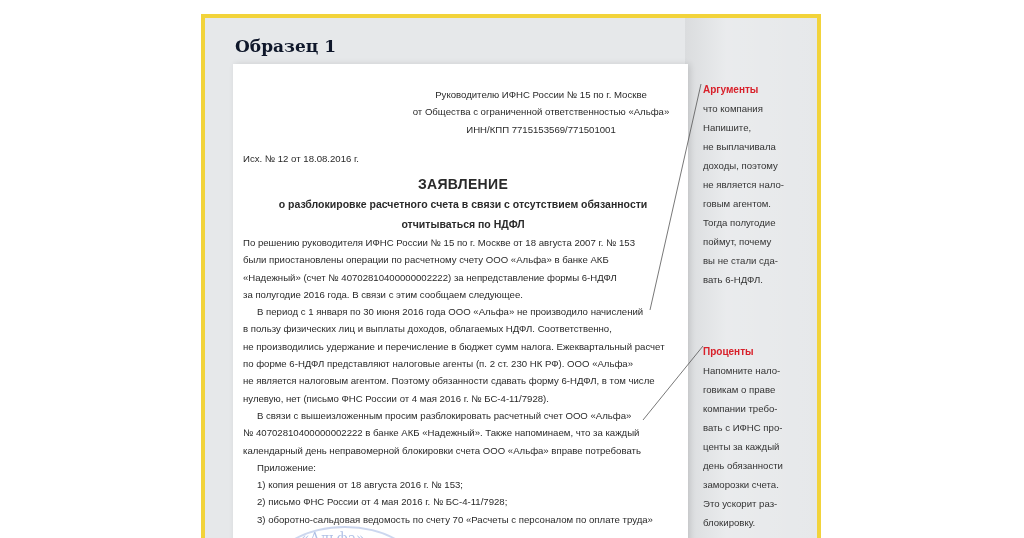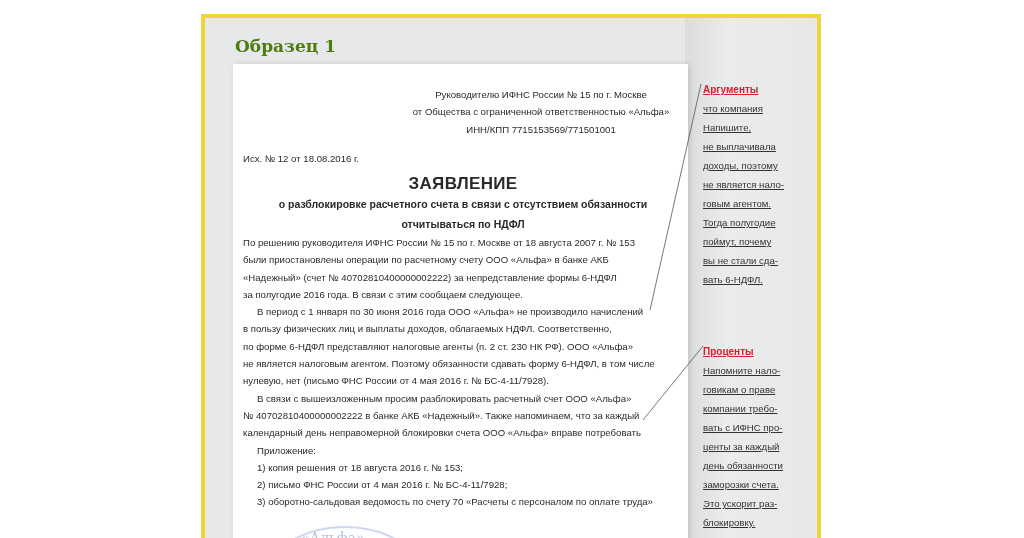--- a/index.html
+++ b/index.html
@@ -1,34 +1,34 @@
 <!DOCTYPE html>
 <html><head>
   <meta charset="utf-8">
   <style>
     html, body { margin:0; padding:0; }
     body { width:1024px; height:538px; background:#ffffff; position:relative; overflow:hidden; font-family:"Liberation Sans", sans-serif; }
     .frame { position:absolute; left:201px; top:14px; width:620px; height:530px; box-sizing:border-box; border:4px solid #f2d33a; border-bottom:none; background:#e6e8ea; }
     .frame-shade { position:absolute; left:480px; top:0; width:140px; height:100%; background:linear-gradient(90deg, rgba(0,0,0,0.05), rgba(255,255,255,0.15) 30%, rgba(0,0,0,0)); }
-    .title { position:absolute; left:30px; top:18px; font-family:"DejaVu Serif", serif; font-size:17px; font-weight:bold; color:#4d7c0f; }
+    .title { position:absolute; left:30px; top:18px; font-family:"DejaVu Serif", serif; font-size:17px; font-weight:bold; color:#0f172a; }
     .paper { position:absolute; left:28px; top:46px; width:455px; height:490px; background:#ffffff; box-shadow:2px 0 6px rgba(0,0,0,0.12); overflow:hidden; }
     .doc { position:absolute; left:10px; top:0; width:440px; font-family:"Liberation Sans", sans-serif; font-size:9.6px; line-height:17.3px; color:#2a2a2a; }
     .addr { position:absolute; left:148px; top:22px; width:300px; }
     .addr div { white-space:nowrap;text-align:center; }
     .ref { position:absolute; left:0; top:86px; white-space:nowrap; }
     .heading { position:absolute; left:0; top:110px; width:440px; text-align:center; font-weight:bold; font-size:10.5px; line-height:20px; }
-    .heading .h1 { font-size:17px; letter-spacing:0.3px; }
+    .heading .h1 { font-size:14px; letter-spacing:0.3px; }
     .body { position:absolute; left:0; top:170px; width:445px; }
     .body div { white-space:nowrap; }
     .indent { padding-left:14px; }
     .stamp { position:absolute; left:30px; top:462px; width:140px; height:80px; border:2px solid rgba(110,140,210,0.35); border-radius:50%; }
     .stamp-text { position:absolute; left:58px; top:466px; font-family:"DejaVu Serif", serif; font-size:14px; color:rgba(110,140,210,0.55); }
     .side { position:absolute; left:498px; width:120px; font-size:9.6px; line-height:19px; color:#333; font-family:"Liberation Sans", sans-serif; }
     .side .head { color:#d8202a; font-weight:bold; font-size:10px; }
-    .side div { white-space:nowrap;text-decoration:underline; }
+    .side div { white-space:nowrap; }
     svg.lines { position:absolute; left:0; top:0; pointer-events:none; }
   </style>
 </head>
 <body>
 
 <div class="frame">
   <div class="frame-shade"></div>
   <div class="title">Образец 1</div>
 
   <div class="paper">
@@ -44,20 +44,21 @@
         <div>о разблокировке расчетного счета в связи с отсутствием обязанности</div>
         <div>отчитываться по НДФЛ</div>
       </div>
       <div class="body">
         <div>По решению руководителя ИФНС России № 15 по г. Москве от 18 августа 2007 г. № 153</div>
         <div>были приостановлены операции по расчетному счету ООО «Альфа» в банке АКБ</div>
         <div>«Надежный» (счет № 40702810400000002222) за непредставление формы 6-НДФЛ</div>
         <div>за полугодие 2016 года. В связи с этим сообщаем следующее.</div>
         <div class="indent">В период с 1 января по 30 июня 2016 года ООО «Альфа» не производило начислений</div>
         <div>в пользу физических лиц и выплаты доходов, облагаемых НДФЛ. Соответственно,</div>
+        <div>не производились удержание и перечисление в бюджет сумм налога. Ежеквартальный расчет</div>
         <div>по форме 6-НДФЛ представляют налоговые агенты (п. 2 ст. 230 НК РФ). ООО «Альфа»</div>
         <div>не является налоговым агентом. Поэтому обязанности сдавать форму 6-НДФЛ, в том числе</div>
         <div>нулевую, нет (письмо ФНС России от 4 мая 2016 г. № БС-4-11/7928).</div>
         <div class="indent">В связи с вышеизложенным просим разблокировать расчетный счет ООО «Альфа»</div>
         <div>№ 40702810400000002222 в банке АКБ «Надежный». Также напоминаем, что за каждый</div>
         <div>календарный день неправомерной блокировки счета ООО «Альфа» вправе потребовать</div>
         <div class="indent">Приложение:</div>
         <div class="indent">1) копия решения от 18 августа 2016 г. № 153;</div>
         <div class="indent">2) письмо ФНС России от 4 мая 2016 г. № БС-4-11/7928;</div>
         <div class="indent">3) оборотно-сальдовая ведомость по счету 70 «Расчеты с персоналом по оплате труда»</div>

